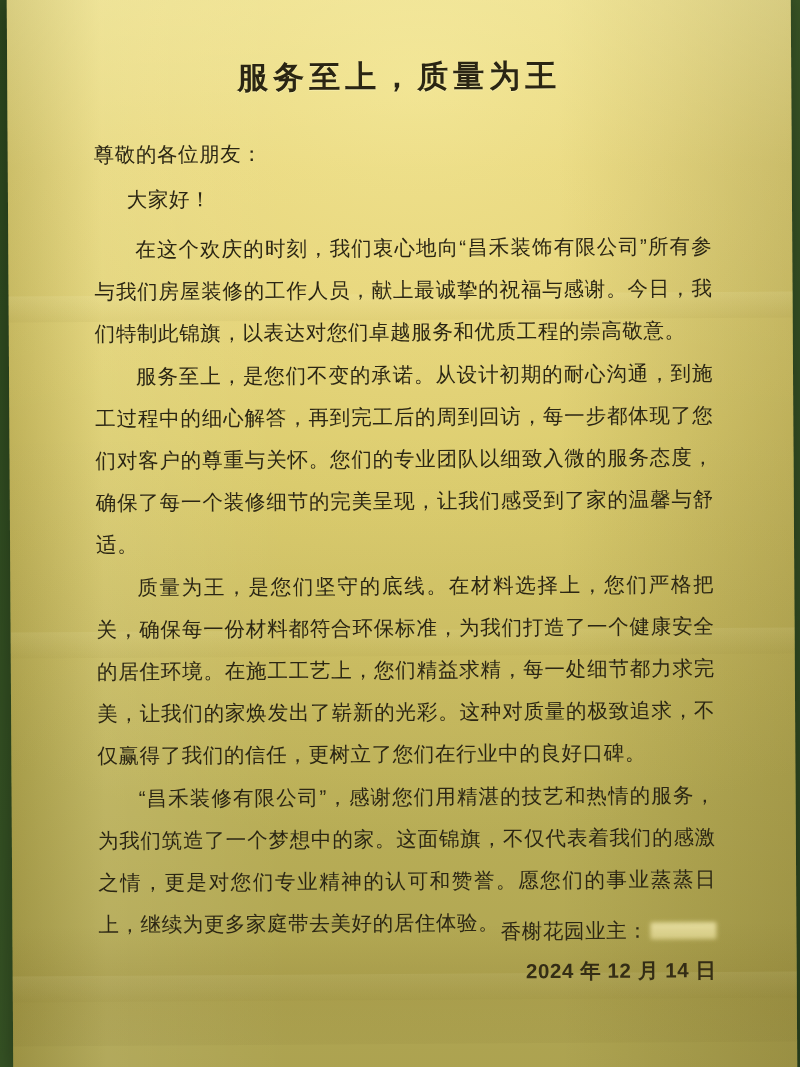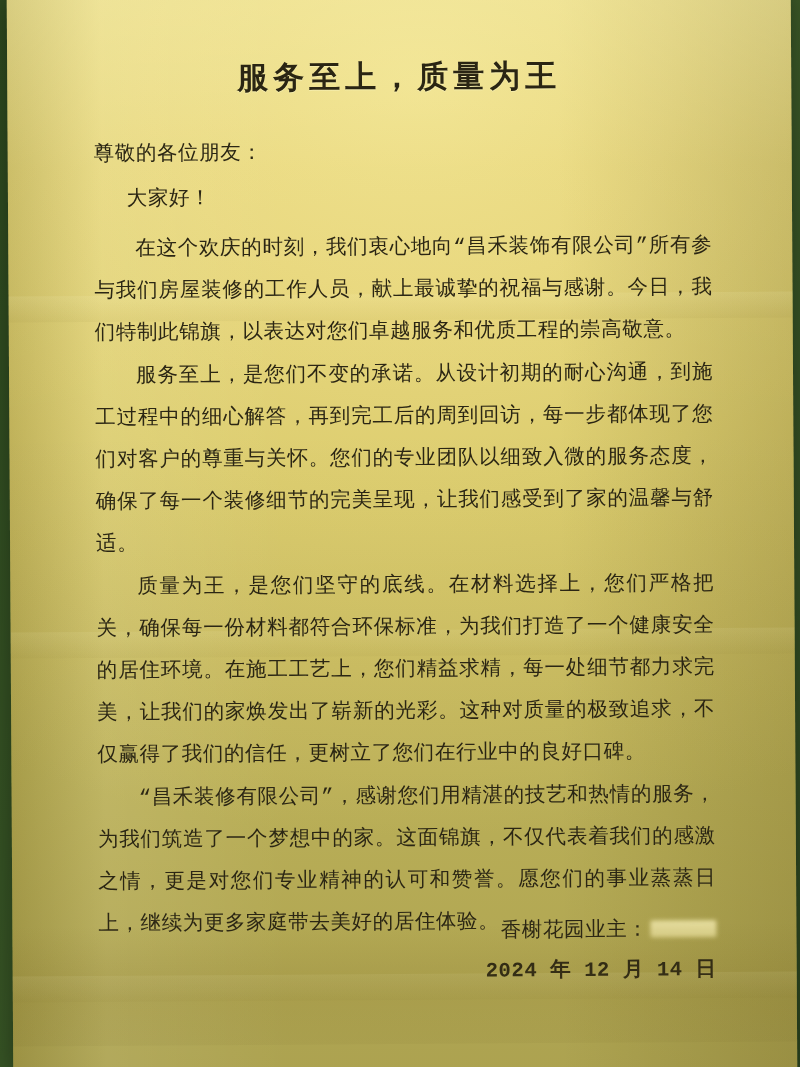--- a/index.html
+++ b/index.html
@@ -6,21 +6,21 @@
     margin: 0;
     padding: 0;
     background: #1d2a18;
   }
   #page {
     position: relative;
     width: 800px;
     height: 1067px;
     overflow: hidden;
     background: #3d5a2a;
-    font-family: Liberation Mono, monospace;
+    font-family: Liberation Sans, sans-serif;
   }
   
   #bg-green {
     position: absolute;
     inset: 0;
     background:
       linear-gradient(100deg, #2e4a1f 0%, #3e5c2a 35%, #44632c 70%, #2c4520 100%);
   }
   
   #sheet {

